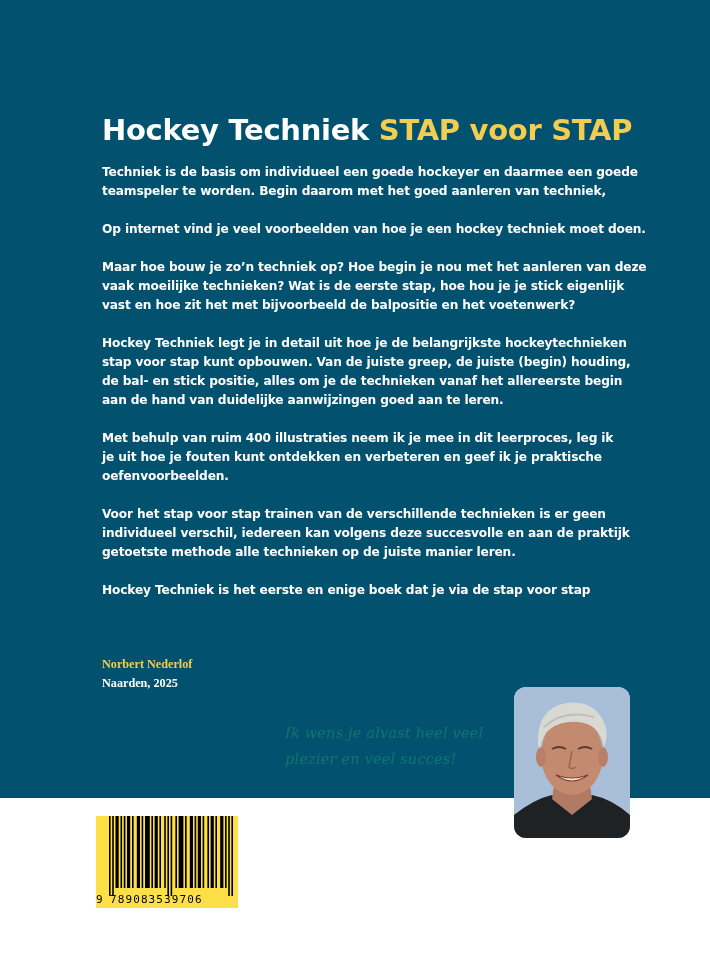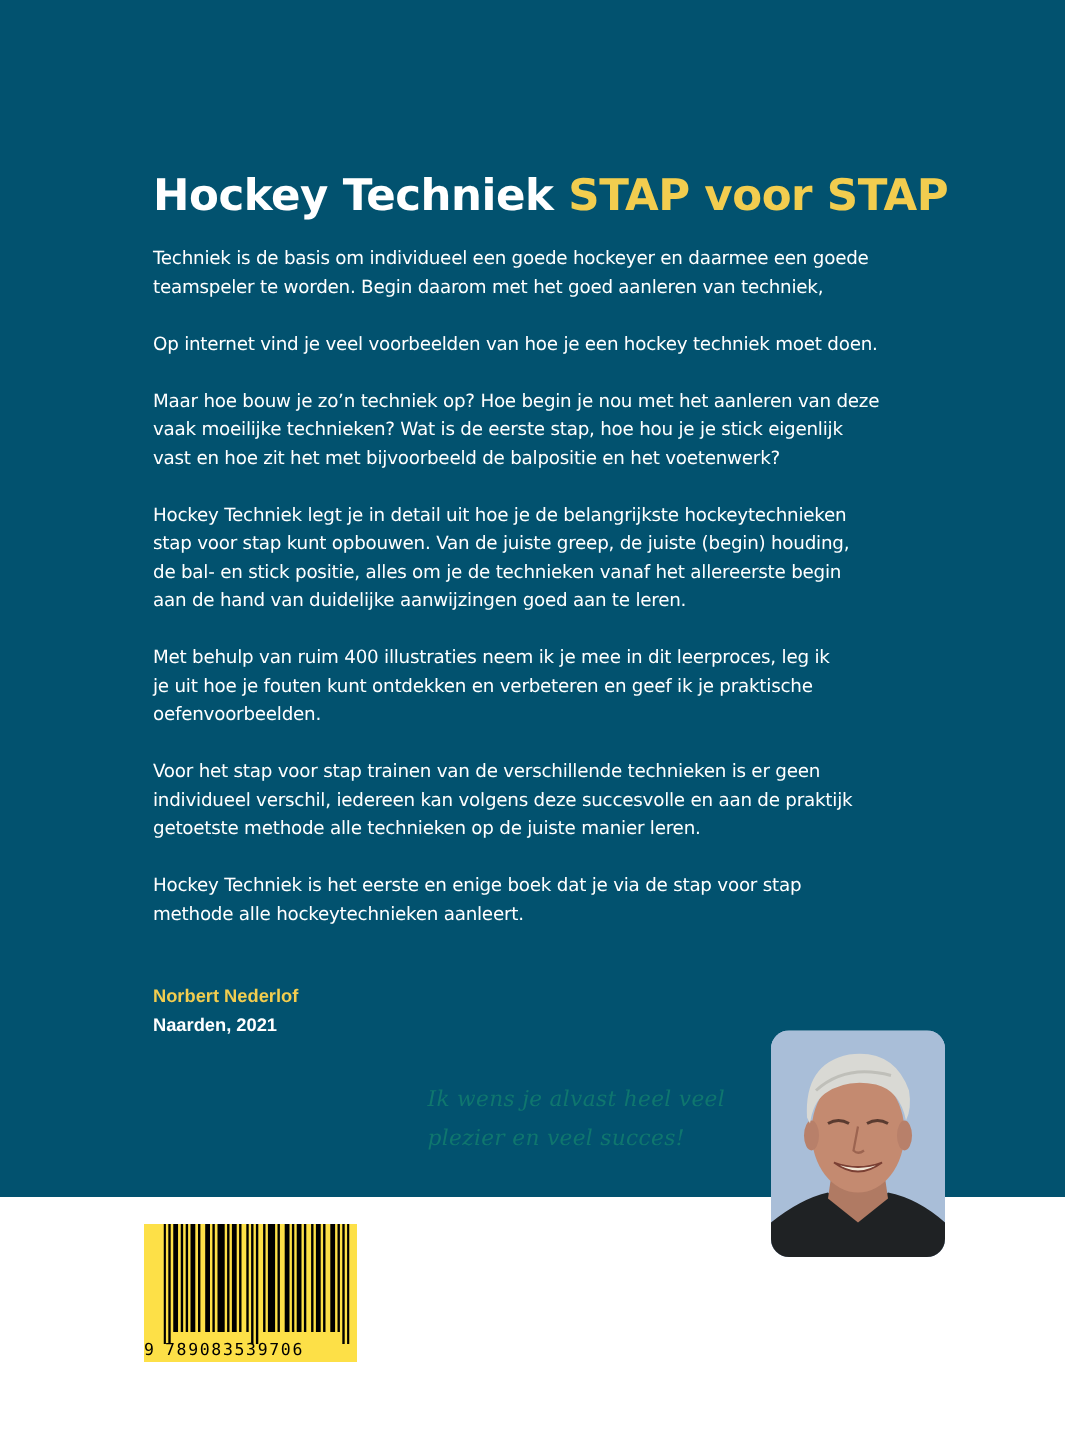--- a/index.html
+++ b/index.html
@@ -14,29 +14,29 @@
     }
     .title {
       position: absolute; left: 102px; top: 113px;
       font-family: "DejaVu Sans", sans-serif; font-weight: bold;
       font-size: 29px; letter-spacing: -0.3px; white-space: nowrap;
       color: #ffffff;
     }
     .title .accent { color: #f2cd4f; }
     .body-text {
       position: absolute; left: 102px; top: 163px; width: 490px;
-      font-family: "DejaVu Sans", sans-serif; font-weight: normal;
+      font-family: "DejaVu Sans", sans-serif; font-weight: bold;
       font-size: 12.2px; line-height: 19px; color: #ffffff;
       letter-spacing: -0.15px;
     }
     .body-text p { margin: 0 0 19px 0; }
     .body-text .line { display: block; white-space: nowrap; }
     .signature {
       position: absolute; left: 102px; top: 655px;
-      font-family: Liberation Sans, sans-serif; font-weight: bold;
+      font-family: Liberation Serif, serif; font-weight: bold;
       font-size: 12.2px; line-height: 19px;
     }
     .signature .name { color: #f2cd4f; display: block; }
     .signature .place { color: #ffffff; display: block; }
     .handwritten {
       position: absolute; left: 285px; top: 720px; width: 202px;
       text-align: left; color: #0f766e;
       font-family: "DejaVu Serif", serif; font-style: italic;
       font-size: 14.5px; line-height: 26px; letter-spacing: 0.2px;
     }
@@ -96,27 +96,26 @@
     <span class="line">je uit hoe je fouten kunt ontdekken en verbeteren en geef ik je praktische</span>
     <span class="line">oefenvoorbeelden.</span>
   </p>
   <p>
     <span class="line">Voor het stap voor stap trainen van de verschillende technieken is er geen</span>
     <span class="line">individueel verschil, iedereen kan volgens deze succesvolle en aan de praktijk</span>
     <span class="line">getoetste methode alle technieken op de juiste manier leren.</span>
   </p>
   <p>
     <span class="line">Hockey Techniek is het eerste en enige boek dat je via de stap voor stap</span>
-    <span class="line">methode alle hockeytechnieken aanleert.</span>
   </p>
 </div>
 
 <div class="signature">
   <span class="name">Norbert Nederlof</span>
-  <span class="place">Naarden, 2021</span>
+  <span class="place">Naarden, 2025</span>
 </div>
 
 <div class="handwritten">
   <span>Ik wens je alvast heel veel</span>
   <span>plezier en veel succes!</span>
 </div>
 
 <div class="photo" title="Portrait of the author, grey-haired smiling man in dark polo shirt">
   <svg width="116" height="151" viewBox="0 0 116 151">
     <rect x="0" y="0" width="116" height="151" fill="#a9bed8"></rect>

